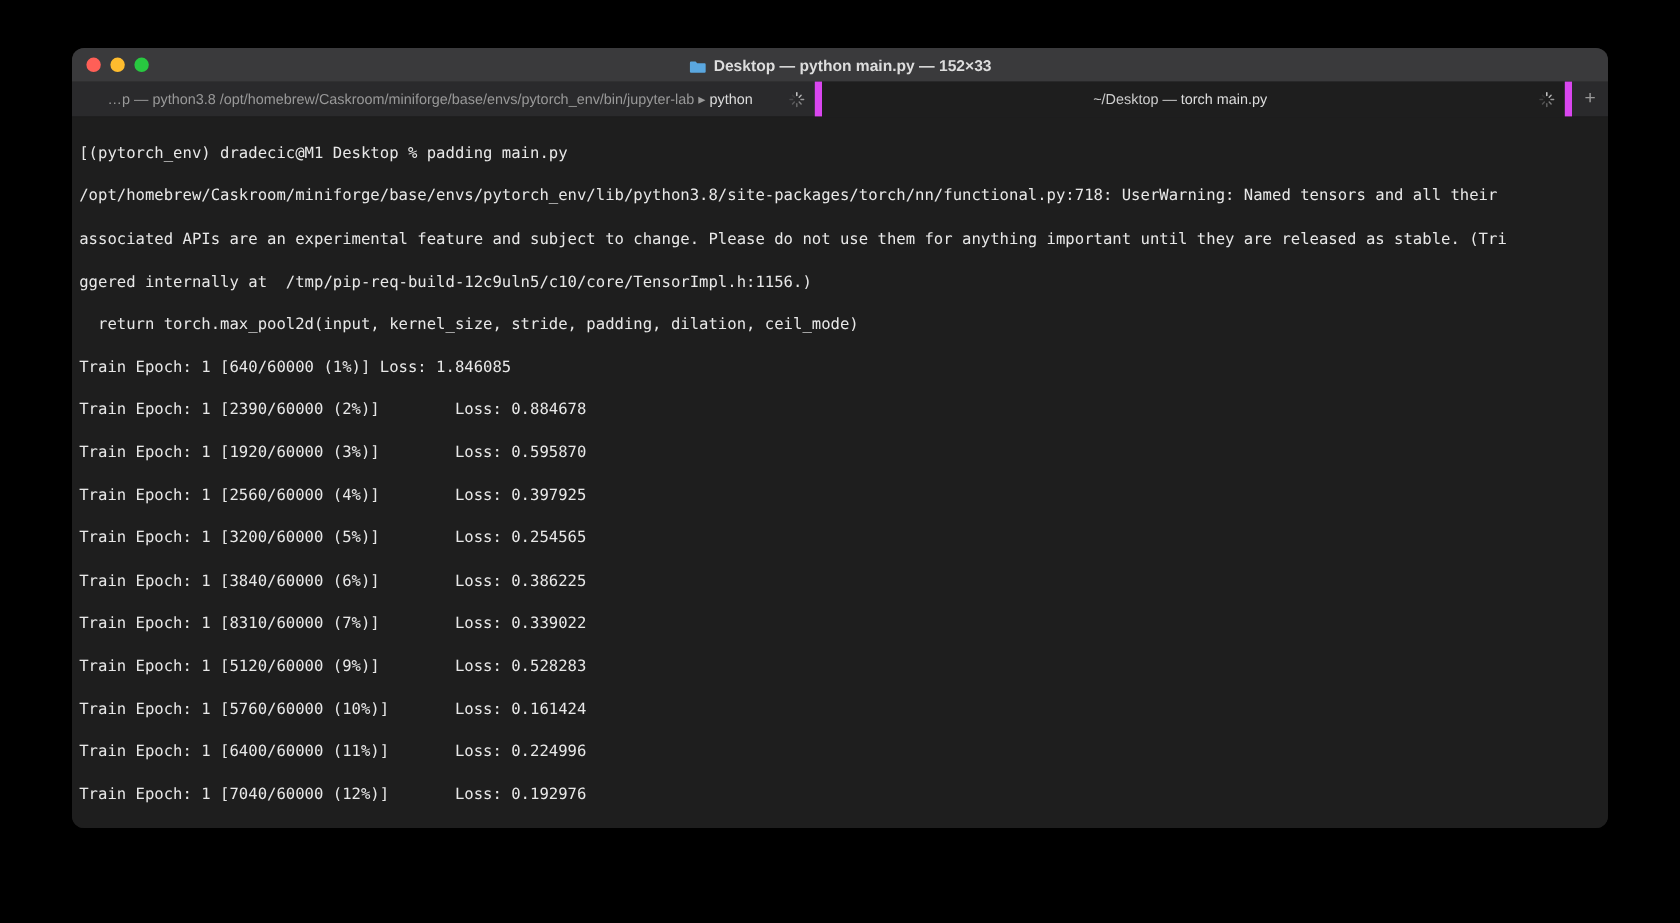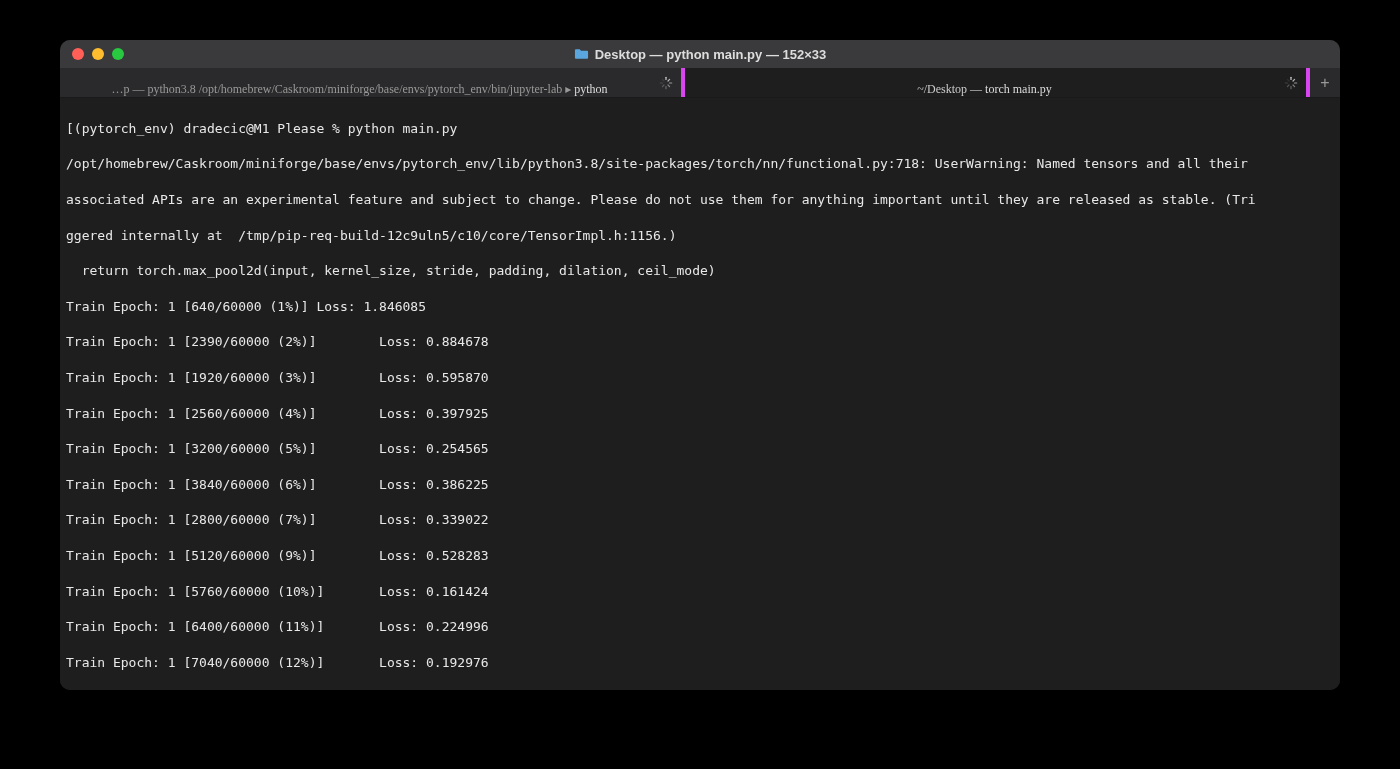--- a/index.html
+++ b/index.html
@@ -22,42 +22,41 @@
   position: relative;
   flex-shrink: 0;
 }
 .traffic { display: flex; gap: 8px; }
 .traffic .dot { width: 12px; height: 12px; border-radius: 50%; }
 .dot.red { background: #ff5f57; }
 .dot.yellow { background: #febc2e; }
 .dot.green { background: #28c840; }
 .title-center {
   position: absolute; left: 0; right: 0;
-  display: flex; justify-content: center; align-items: center; gap: 6px;
+  display: flex; justify-content: center; align-items: flex-end; gap: 6px;
   font-size: 13px; color: #ddd; font-weight: 600;
   pointer-events: none;
 }
 .folder-icon { width: 15px; height: 12px; }
 .tabbar {
   height: 30px;
   background: #2a2a2c;
   display: flex;
   border-bottom: 1px solid #1a1a1a;
   flex-shrink: 0;
 }
 .tab {
   flex: 1;
-  display: flex; align-items: flex-end; justify-content: center;
+  display: flex; align-items: center; justify-content: center;
   font-size: 12px; color: #999;
-  border-right: 4px solid #d946ef;
+  border-right: 6px solid #d946ef;
   position: relative;
   padding: 0 30px 0 8px;
   cursor: pointer;
   min-width: 0;
-  font-family: Liberation Serif, serif;
 }
 .tab.active { background: #1e1e1e; color: #ccc; }
 .tab .label { white-space: nowrap; overflow: hidden; text-overflow: ellipsis; }
 .tab .label .strong { color: #ddd; }
 .tab .spin {
   position: absolute; right: 8px; top: 50%; transform: translateY(-50%);
   width: 14px; height: 14px;
 }
 .newtab {
   width: 30px; display: flex; align-items: center; justify-content: center;
@@ -123,32 +122,32 @@
             <line x1="3.9" y1="12.1" x2="5.7" y2="10.3" opacity="0.3"></line>
             <line x1="1.5" y1="8" x2="4" y2="8" opacity="0.2"></line>
             <line x1="3.9" y1="3.9" x2="5.7" y2="5.7" opacity="0.1"></line>
           </g>
         </svg>
     </div>
     <div class="newtab">+</div>
   </div>
 
   <div class="terminal">
-<span class="line">[(pytorch_env) dradecic@M1 Please % python main.py</span>
+<span class="line">[(pytorch_env) dradecic@M1 Desktop % padding main.py</span>
 <span class="line">/opt/homebrew/Caskroom/miniforge/base/envs/pytorch_env/lib/python3.8/site-packages/torch/nn/functional.py:718: UserWarning: Named tensors and all their</span>
 <span class="line">associated APIs are an experimental feature and subject to change. Please do not use them for anything important until they are released as stable. (Tri</span>
 <span class="line">ggered internally at  /tmp/pip-req-build-12c9uln5/c10/core/TensorImpl.h:1156.)</span>
 <span class="line">  return torch.max_pool2d(input, kernel_size, stride, padding, dilation, ceil_mode)</span>
 <span class="line">Train Epoch: 1 [640/60000 (1%)] Loss: 1.846085</span>
 <span class="line">Train Epoch: 1 [2390/60000 (2%)]        Loss: 0.884678</span>
 <span class="line">Train Epoch: 1 [1920/60000 (3%)]        Loss: 0.595870</span>
 <span class="line">Train Epoch: 1 [2560/60000 (4%)]        Loss: 0.397925</span>
 <span class="line">Train Epoch: 1 [3200/60000 (5%)]        Loss: 0.254565</span>
 <span class="line">Train Epoch: 1 [3840/60000 (6%)]        Loss: 0.386225</span>
-<span class="line">Train Epoch: 1 [2800/60000 (7%)]        Loss: 0.339022</span>
+<span class="line">Train Epoch: 1 [8310/60000 (7%)]        Loss: 0.339022</span>
 <span class="line">Train Epoch: 1 [5120/60000 (9%)]        Loss: 0.528283</span>
 <span class="line">Train Epoch: 1 [5760/60000 (10%)]       Loss: 0.161424</span>
 <span class="line">Train Epoch: 1 [6400/60000 (11%)]       Loss: 0.224996</span>
 <span class="line">Train Epoch: 1 [7040/60000 (12%)]       Loss: 0.192976</span>
 
 
 
 
 
 

